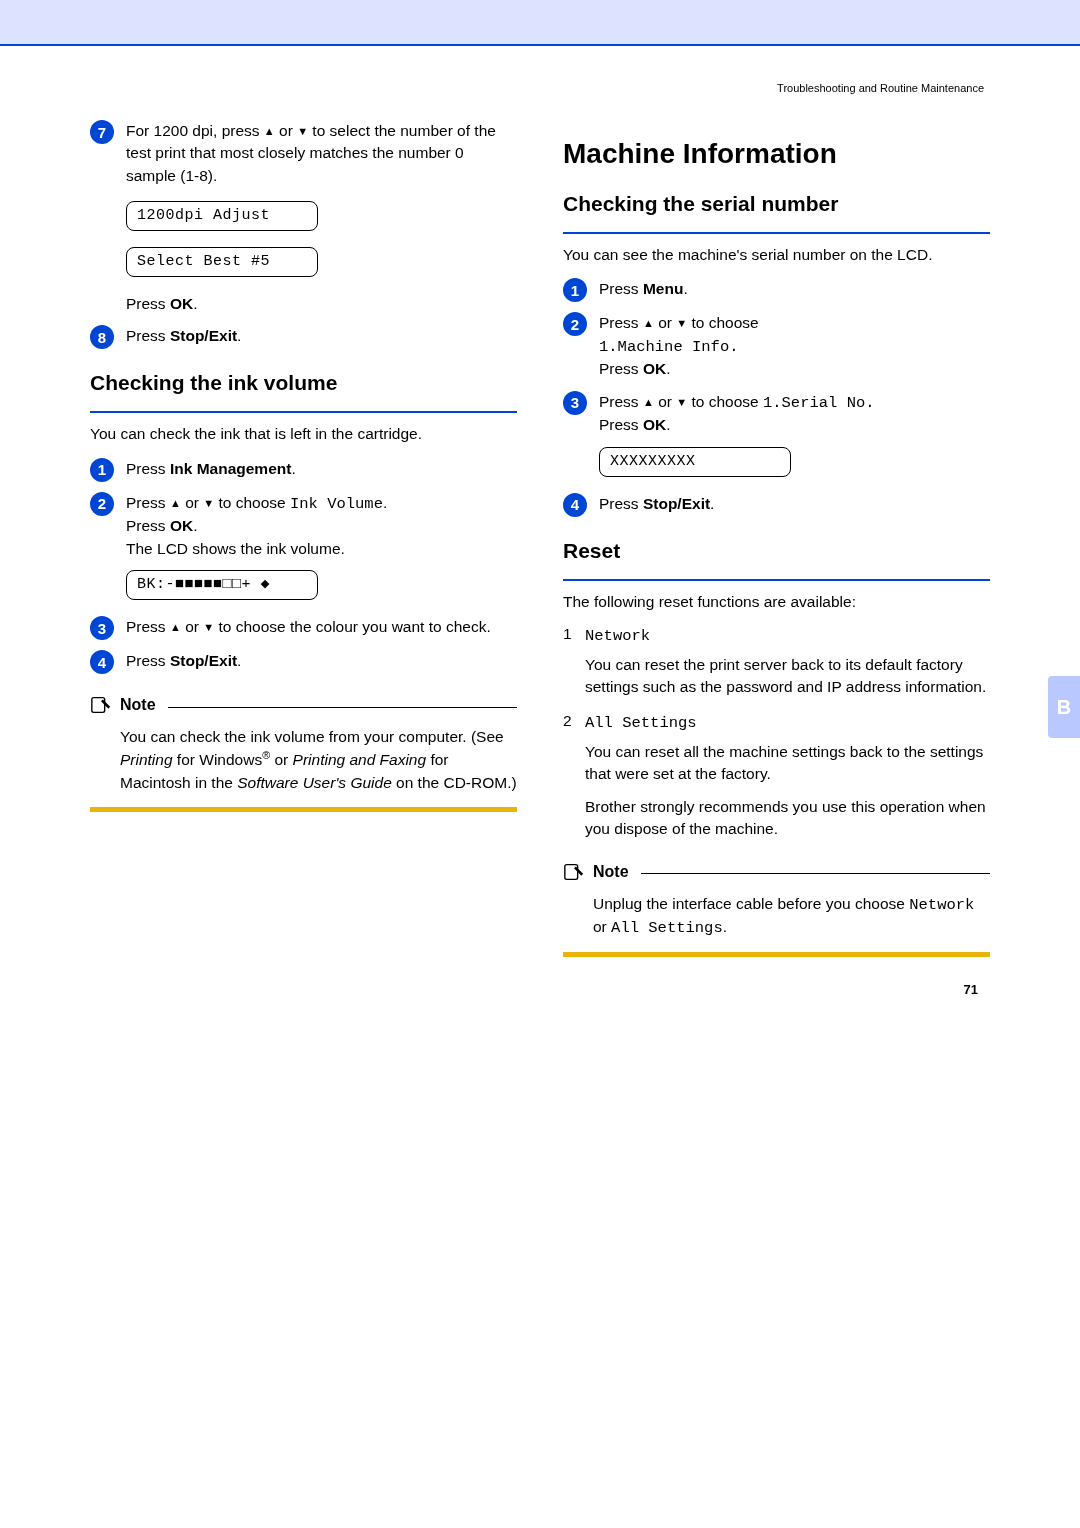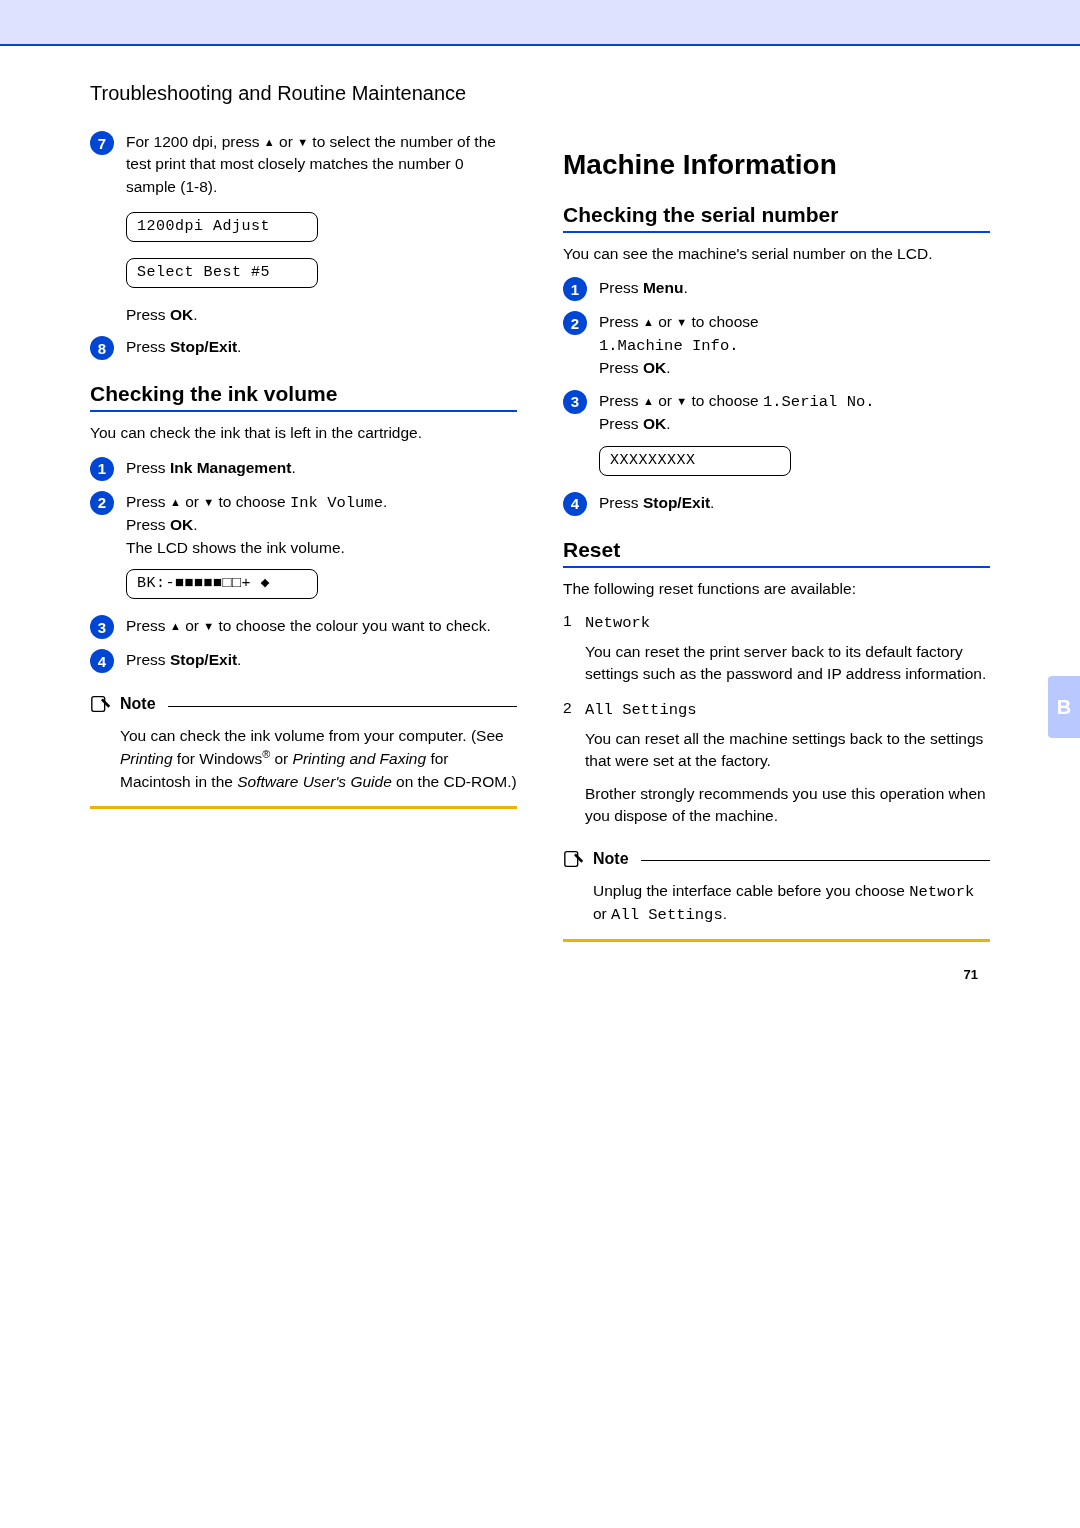--- a/index.html
+++ b/index.html
@@ -14,22 +14,22 @@
   .top-band {
     height: 44px;
     background: #dde3ff;
     border-bottom: 2px solid #0046d5;
   }
   .page {
     padding: 36px 90px 60px 90px;
     position: relative;
   }
   .breadcrumb {
-    text-align: left;
-    font-size: 20px;
+    text-align: right;
+    font-size: 11px;
     margin-bottom: 26px;
     padding-right: 6px;
   }
   .columns {
     display: flex;
     gap: 46px;
   }
   .col {
     flex: 1;
     min-width: 0;
@@ -72,21 +72,21 @@
   .lcd-row-inline { margin-left: 0; }
   h1.section {
     font-size: 28px;
     font-weight: bold;
     margin: 18px 0 0 0;
   }
   h2.subsection {
     font-size: 21px;
     font-weight: bold;
     margin: 22px 0 6px 0;
-    padding-bottom: 4px;
+    padding-bottom: 16px;
     border-bottom: 2px solid #0046d5;
   }
   .para {
     margin: 10px 0 12px 0;
     line-height: 1.45;
   }
   .note-block {
     margin-top: 20px;
     margin-left: 0;
   }
@@ -107,21 +107,21 @@
     display: flex;
     align-items: center;
   }
   .note-rule {
     flex: 1;
     height: 1px;
     background: #000;
     margin-left: 12px;
   }
   .note-body {
-    border-bottom: 3px solid #eab308;
+    border-bottom: 5px solid #eab308;
     padding: 6px 0 12px 30px;
     line-height: 1.45;
   }
   .mono {
     font-family: "Courier New", monospace;
   }
   .italic { font-style: italic; }
   .bold { font-weight: bold; }
   .reset-item {
     display: flex;

